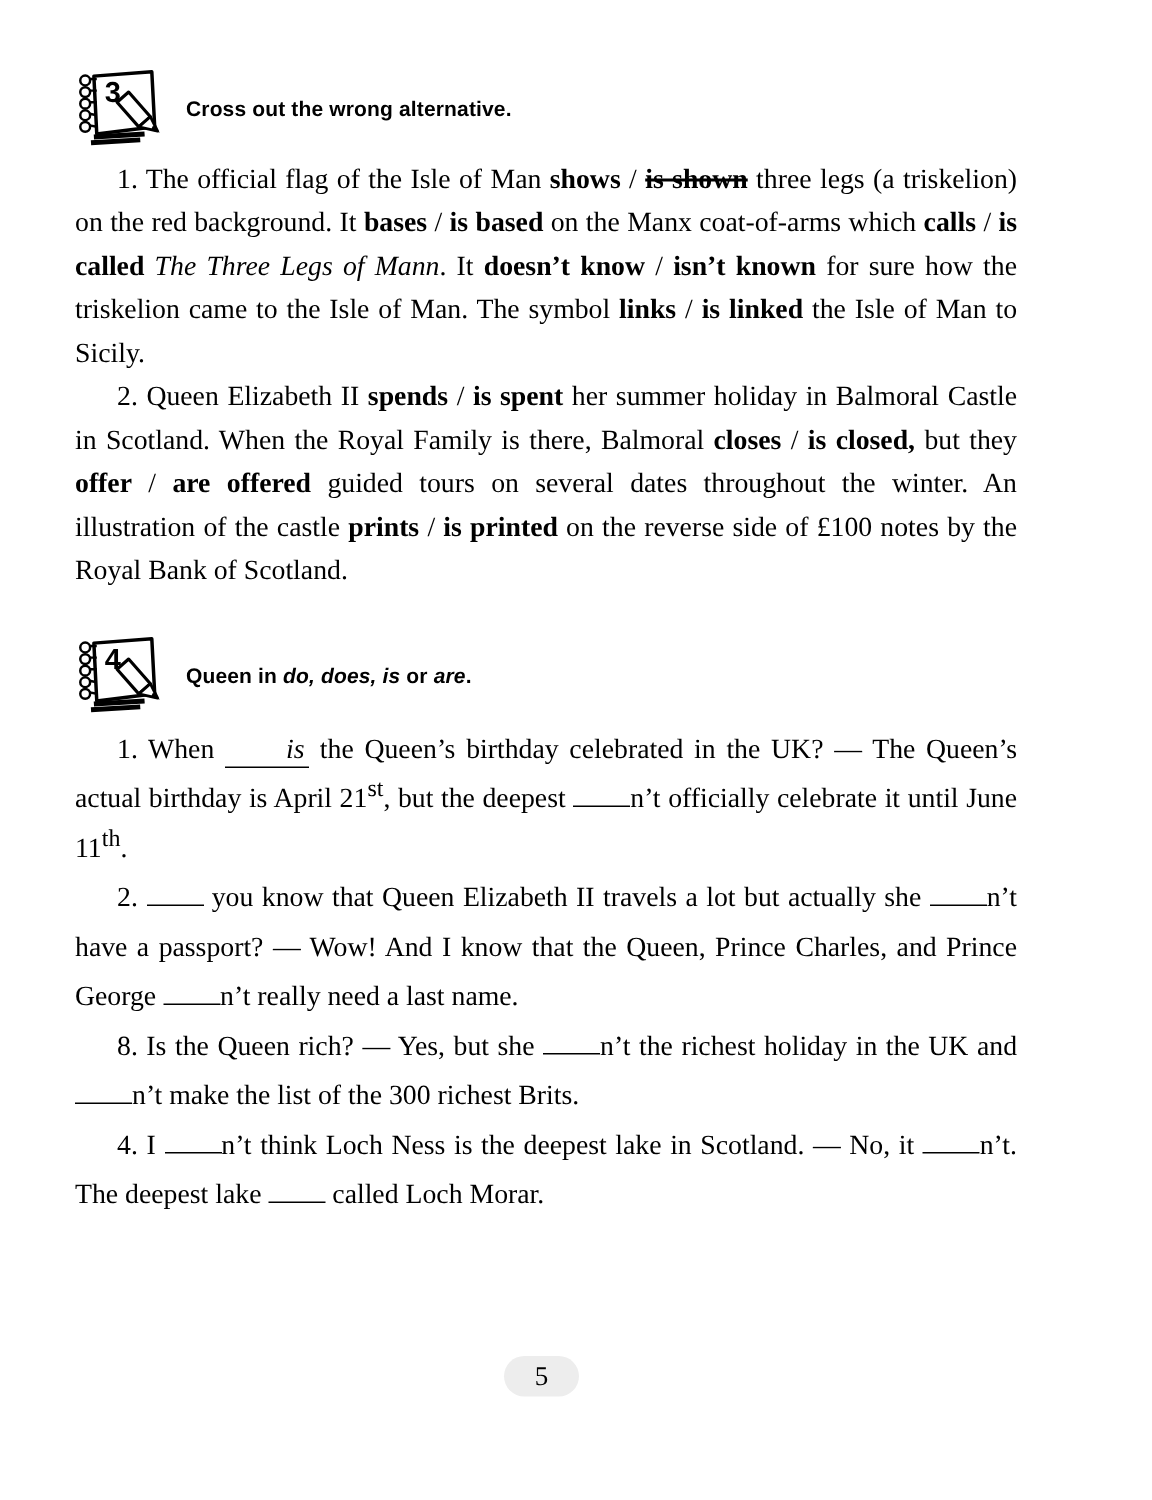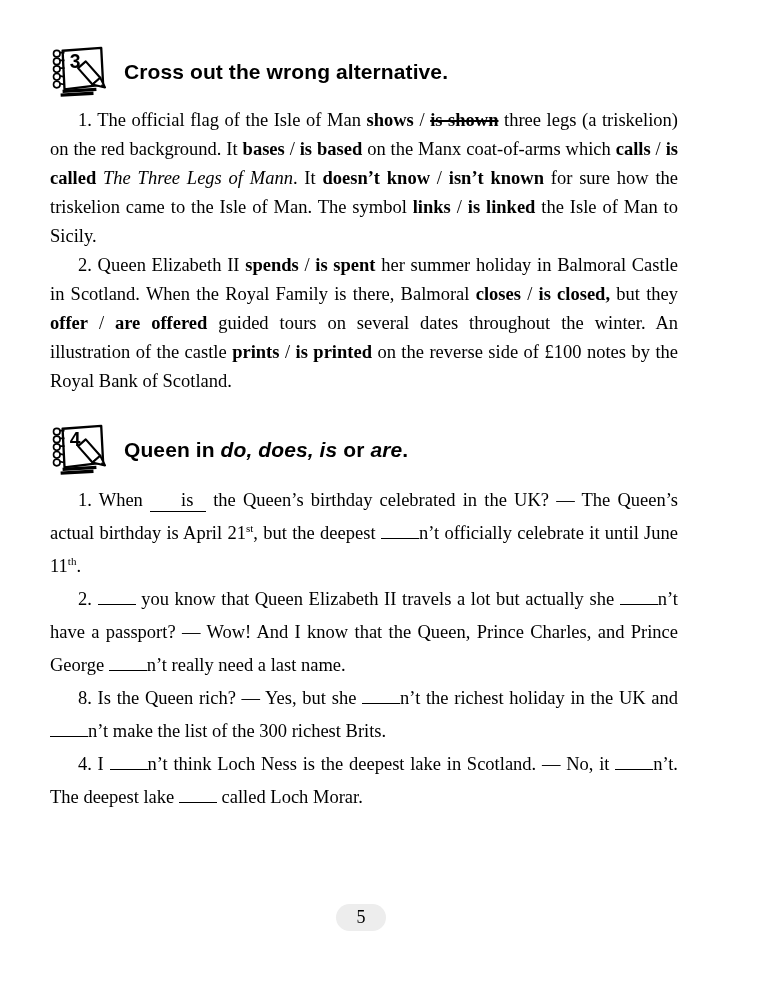--- a/index.html
+++ b/index.html
@@ -16,46 +16,47 @@
   .ex-header{
     display:flex;align-items:center;gap:14px;
     height:56px;margin:0 0 6px -2px;
   }
   .ex-icon{width:62px;height:56px;flex:0 0 auto;display:block;}
   .ex-icon svg{display:block;width:62px;height:56px;}
   .ex-title{
     margin:0;
     font-family:"Liberation Sans", sans-serif;
     font-weight:bold;
-    font-size:21px;
+    font-size:14px;
     letter-spacing:.1px;
     color:#000;
   }
   .para{
     margin:0;
     font-size:18.5px;
     line-height:29px;
     text-align:justify;
     text-indent:28px;
   }
   .ex4 .para{line-height:33px;}
   .ex4{margin-top:26px;}
   .b{font-weight:bold;}
   .i{font-style:italic;}
   .strike{text-decoration:line-through;text-decoration-thickness:2px;}
-  sup{font-size:11px;line-height:0;vertical-align:super;font-family:Liberation Serif, serif;}
+  sup{font-size:16px;line-height:0;vertical-align:super;font-family:Liberation Serif, serif;}
   .blank{
     display:inline-block;
     border-bottom:1.6px solid #000;
     height:13px;
     vertical-align:baseline;
   }
   .blank.filled{
     height:auto;
-    text-align:left;
+    font-style:italic;
+    text-align:right;
     line-height:20px;
     padding:0 3px 1px 3px;
   }
   .page-pill{
     position:absolute;
     left:336px;top:904px;
     width:50px;height:27px;
     background:#ededed;
     border-radius:14px;
     text-align:center;

